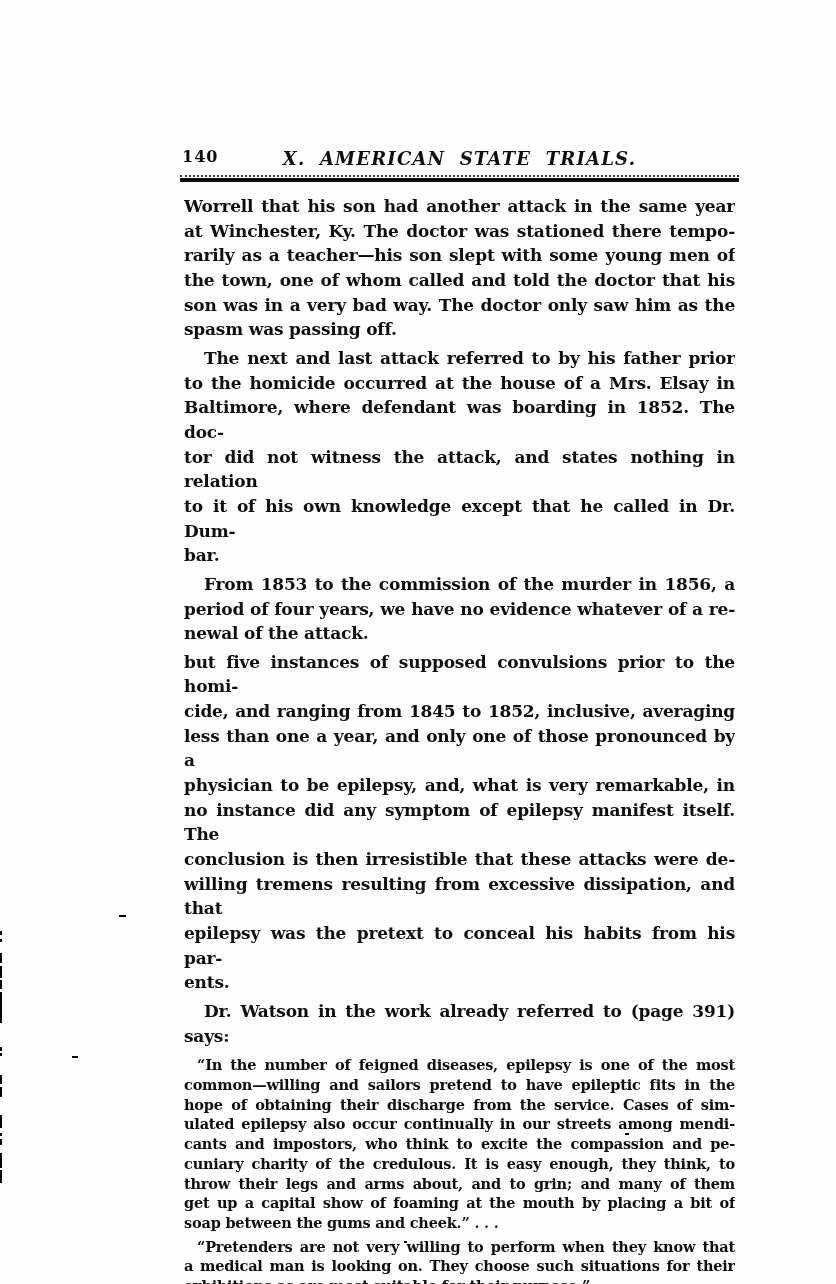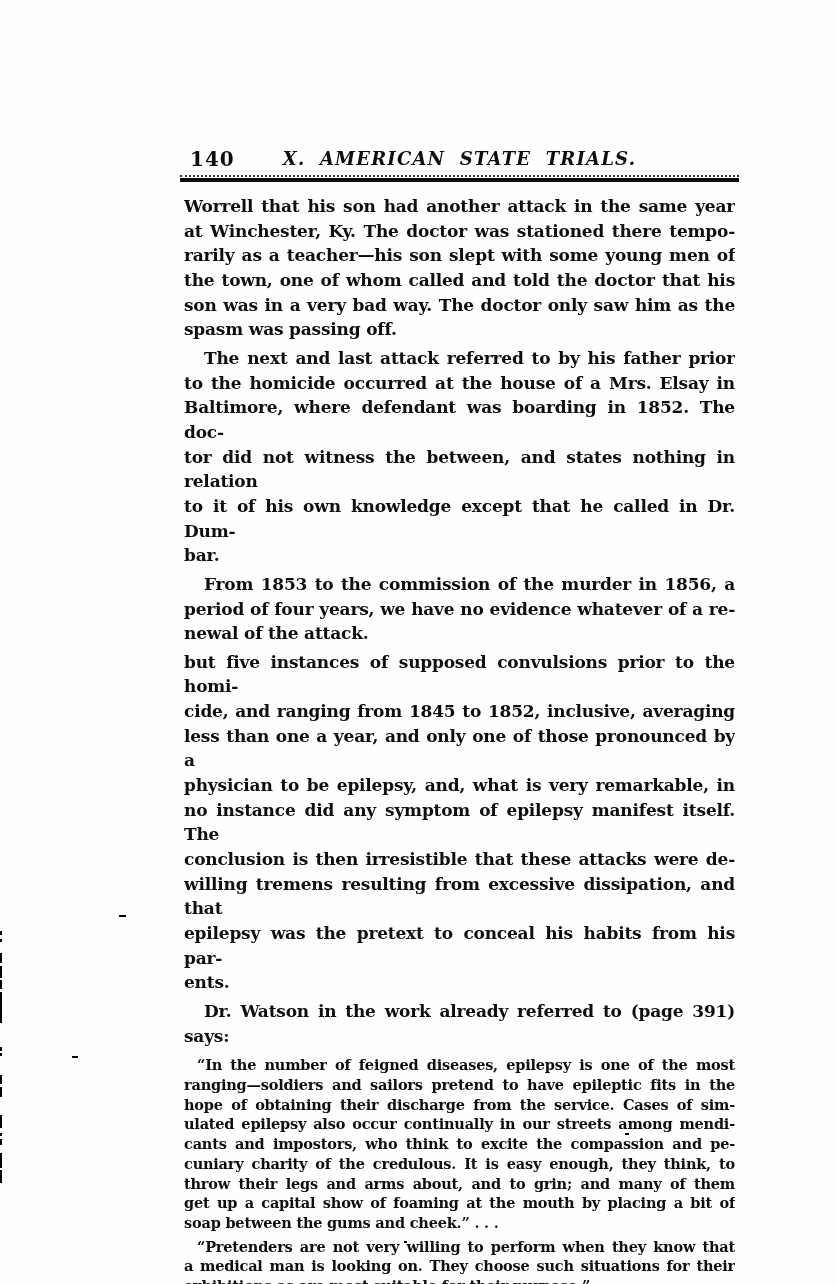--- a/index.html
+++ b/index.html
@@ -16,22 +16,22 @@
     overflow:hidden;
   }
   .content {
     position:absolute;
     left:180px; top:146px;
     width:559px;
   }
   
   .header { position:relative; height:27px; }
   .pagenum {
-    position:absolute; left:10px; top:1px;
-    font-size:20px; font-weight:bold; letter-spacing:1px;
+    position:absolute; left:2px; top:1px;
+    font-size:16px; font-weight:bold; letter-spacing:1px;
   }
   .runtitle {
     position:absolute; left:0; right:0; top:2px;
     text-align:center;
     font-style:italic; font-weight:bold;
     font-size:18px; letter-spacing:1.2px; word-spacing:7px;
   }
   .rule { margin-top:2px; }
   .rule-thin { height:0; border-top:2px dotted #2e2e2e; margin-bottom:1px; }
   .rule-thick { height:4px; background:#0a0a0a; }
@@ -77,21 +77,21 @@
           <div class="line">at Winchester, Ky.  The doctor was stationed there tempo-</div>
           <div class="line">rarily as a teacher—his son slept with some young men of</div>
           <div class="line">the town, one of whom called and told the doctor that his</div>
           <div class="line">son was in a very bad way.  The doctor only saw him as the</div>
           <div class="line last">spasm was passing off.</div>
         </div>
         <div class="para body indent">
           <div class="line first">The next and last attack referred to by his father prior</div>
           <div class="line">to the homicide occurred at the house of a Mrs. Elsay in</div>
           <div class="line">Baltimore, where defendant was boarding in 1852.  The doc-</div>
-          <div class="line">tor did not witness the between, and states nothing in relation</div>
+          <div class="line">tor did not witness the attack, and states nothing in relation</div>
           <div class="line">to it of his own knowledge except that he called in Dr. Dum-</div>
           <div class="line last">bar.</div>
         </div>
         <div class="para body indent">
           <div class="line first">From 1853 to the commission of the murder in 1856, a</div>
           <div class="line">period of four years, we have no evidence whatever of a re-</div>
           <div class="line last">newal of the attack.</div>
         </div>
         <div class="para body indent">
           <div class="line">but five instances of supposed convulsions prior to the homi-</div>
@@ -103,21 +103,21 @@
           <div class="line">willing tremens resulting from excessive dissipation, and that</div>
           <div class="line">epilepsy was the pretext to conceal his habits from his par-</div>
           <div class="line last">ents.</div>
         </div>
         <div class="para body indent">
           <div class="line first">Dr. Watson in the work already referred to (page 391)</div>
           <div class="line last">says:</div>
         </div>
         <div class="para quote indent qfirst">
           <div class="line first">“In the number of feigned diseases, epilepsy is one of the most</div>
-          <div class="line">ranging—soldiers and sailors pretend to have epileptic fits in the</div>
+          <div class="line">common—willing and sailors pretend to have epileptic fits in the</div>
           <div class="line">hope of obtaining their discharge from the service.  Cases of sim-</div>
           <div class="line">ulated epilepsy also occur continually in our streets among mendi-</div>
           <div class="line">cants and impostors, who think to excite the compassion and pe-</div>
           <div class="line">cuniary charity of the credulous.  It is easy enough, they think, to</div>
           <div class="line">throw their legs and arms about, and to grin; and many of them</div>
           <div class="line">get up a capital show of foaming at the mouth by placing a bit of</div>
           <div class="line last">soap between the gums and cheek.”  .  .  .</div>
         </div>
         <div class="para quote indent">
           <div class="line first">“Pretenders are not very willing to perform when they know that</div>

